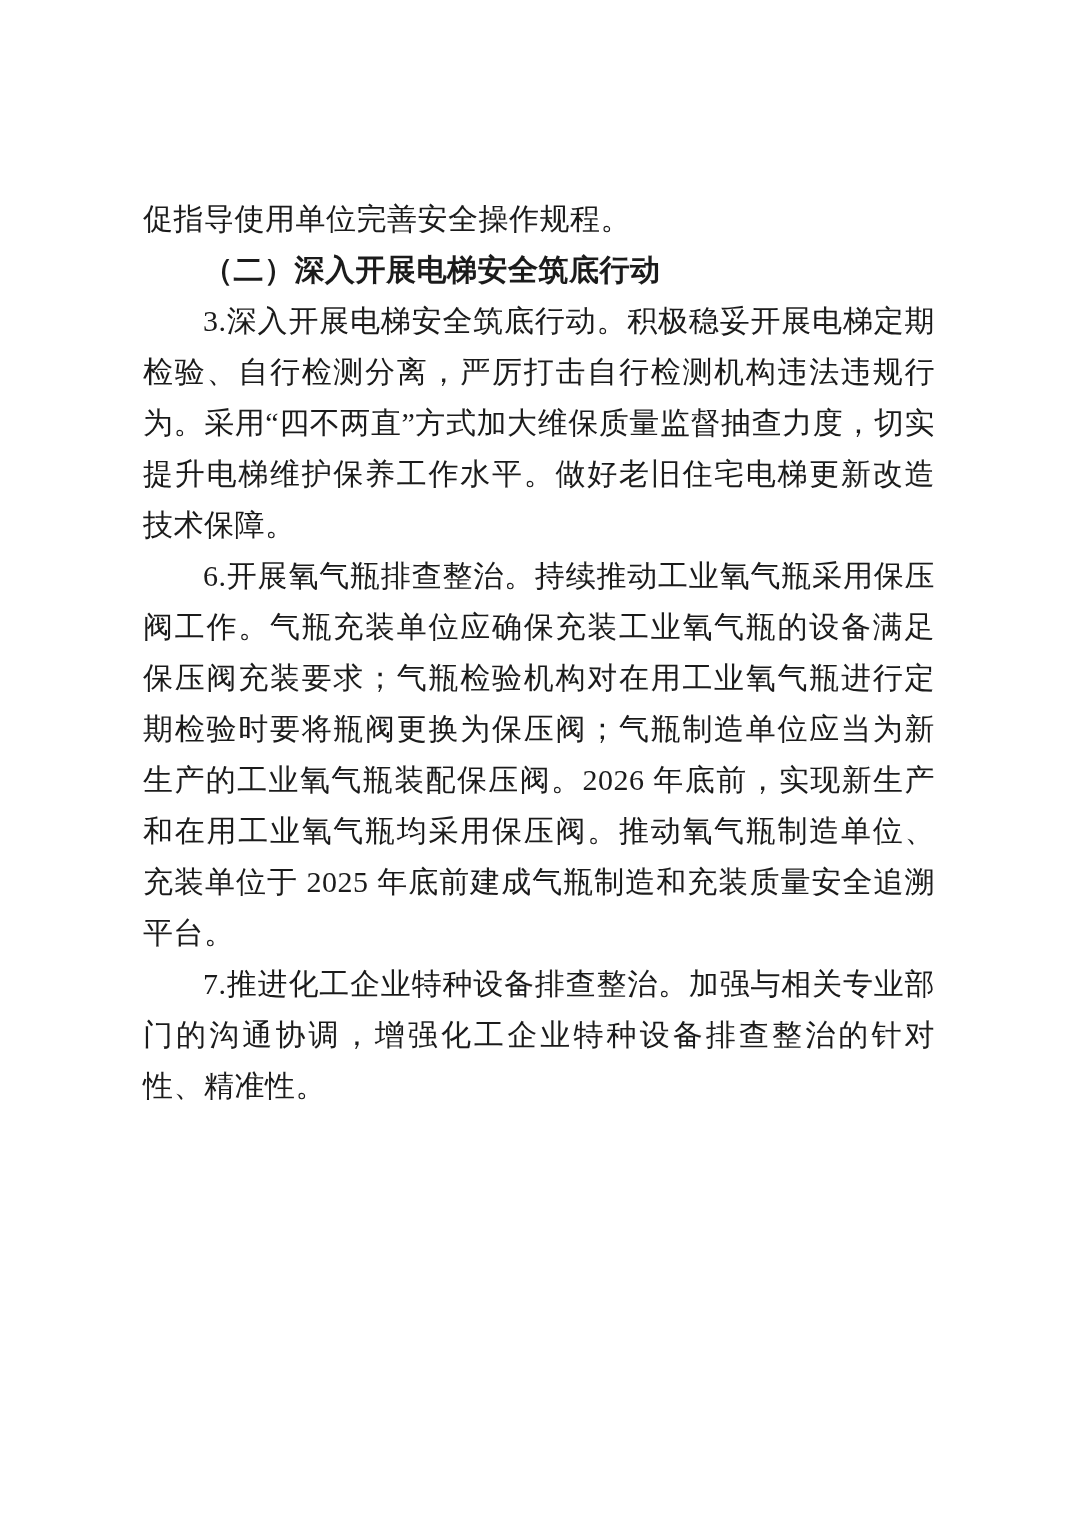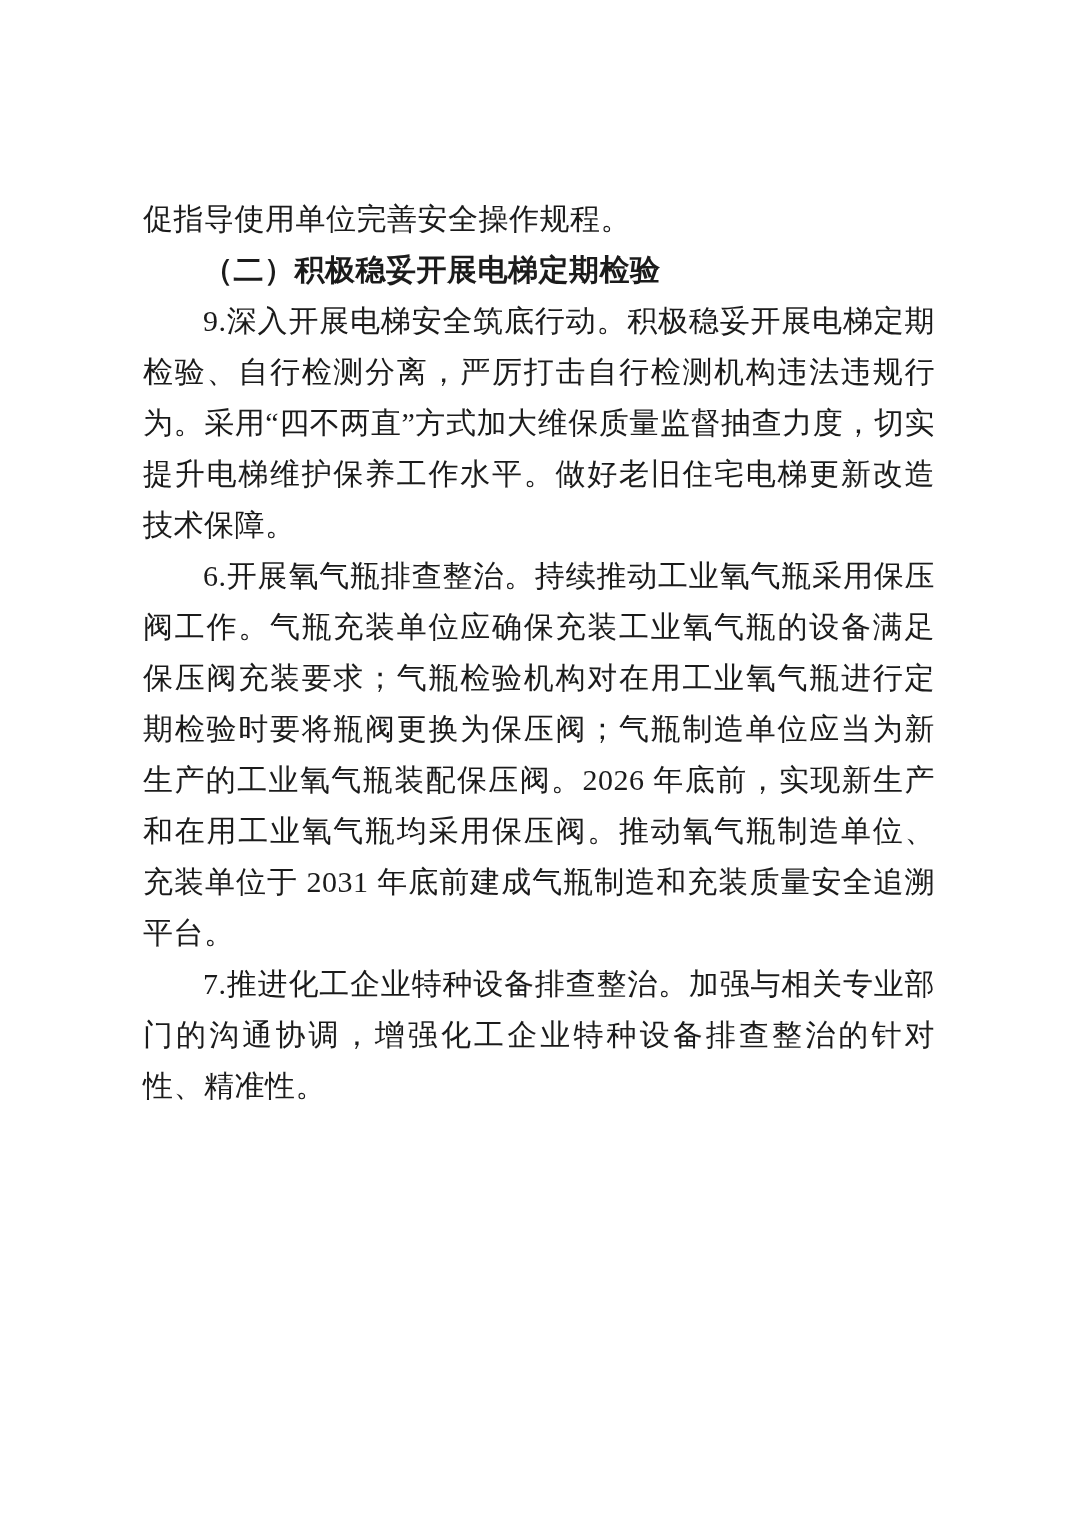--- a/index.html
+++ b/index.html
@@ -46,19 +46,19 @@
     letter-spacing: 4px;
     color: #2a2a2a;
   }
 </style>
 </head>
 <body>
 
 <div class="page">
   <div class="content">
     <p class="no-indent">促指导使用单位完善安全操作规程。</p>
-    <p class="heading">（二）积极稳妥开展电梯定期检验</p>
-    <p class="indent">9.深入开展电梯安全筑底行动。积极稳妥开展电梯定期检验、自行检测分离，严厉打击自行检测机构违法违规行为。采用“四不两直”方式加大维保质量监督抽查力度，切实提升电梯维护保养工作水平。做好老旧住宅电梯更新改造技术保障。</p>
-    <p class="indent">6.开展氧气瓶排查整治。持续推动工业氧气瓶采用保压阀工作。气瓶充装单位应确保充装工业氧气瓶的设备满足保压阀充装要求；气瓶检验机构对在用工业氧气瓶进行定期检验时要将瓶阀更换为保压阀；气瓶制造单位应当为新生产的工业氧气瓶装配保压阀。2026 年底前，实现新生产和在用工业氧气瓶均采用保压阀。推动氧气瓶制造单位、充装单位于 2031 年底前建成气瓶制造和充装质量安全追溯平台。</p>
+    <p class="heading">（二）深入开展电梯安全筑底行动</p>
+    <p class="indent">3.深入开展电梯安全筑底行动。积极稳妥开展电梯定期检验、自行检测分离，严厉打击自行检测机构违法违规行为。采用“四不两直”方式加大维保质量监督抽查力度，切实提升电梯维护保养工作水平。做好老旧住宅电梯更新改造技术保障。</p>
+    <p class="indent">6.开展氧气瓶排查整治。持续推动工业氧气瓶采用保压阀工作。气瓶充装单位应确保充装工业氧气瓶的设备满足保压阀充装要求；气瓶检验机构对在用工业氧气瓶进行定期检验时要将瓶阀更换为保压阀；气瓶制造单位应当为新生产的工业氧气瓶装配保压阀。2026 年底前，实现新生产和在用工业氧气瓶均采用保压阀。推动氧气瓶制造单位、充装单位于 2025 年底前建成气瓶制造和充装质量安全追溯平台。</p>
     <p class="indent">7.推进化工企业特种设备排查整治。加强与相关专业部门的沟通协调，增强化工企业特种设备排查整治的针对性、精准性。</p>
   </div>
   <div class="page-number">－ 4 －</div>
 </div>
 
 </body></html>

